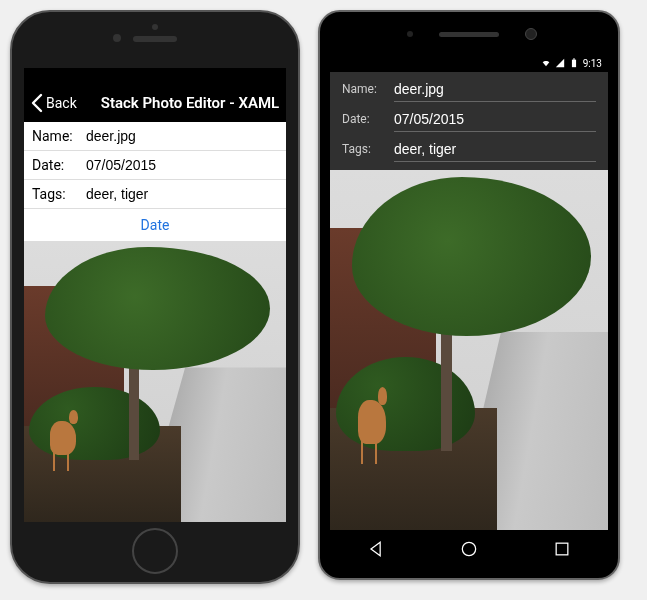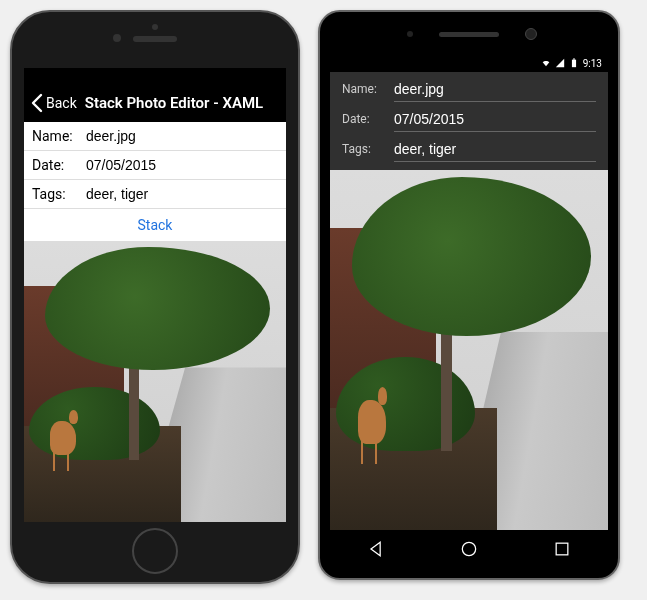--- a/index.html
+++ b/index.html
@@ -53,21 +53,21 @@
     height:16px; background:#000;
   }
   .ios-nav {
     height:38px; background:#000; color:#fff;
     display:flex; align-items:center; padding:0 6px;
     font-size:15px;
   }
   .ios-back { display:flex; align-items:center; cursor:pointer; }
   .ios-back svg { width:14px; height:20px; }
   .ios-back-label { margin-left:2px; font-size:14px; }
-  .ios-title { margin-left:8px; font-weight:600; font-size:15px; white-space:nowrap; overflow:hidden; text-overflow:ellipsis; flex:1; }
+  .ios-title { margin-left:24px; font-weight:600; font-size:15px; white-space:nowrap; overflow:hidden; text-overflow:ellipsis; flex:1; }
   .ios-body { flex:1; overflow:hidden; display:flex; flex-direction:column; background:#fff; }
   .ios-row {
     display:flex; align-items:center;
     padding:4px 8px;
     border-bottom:1px solid #ddd;
     font-size:14px;
   }
   .ios-row .lbl { width:54px; color:#000; }
   .ios-row input {
     flex:1; border:none; font-size:14px; padding:2px 0;
@@ -212,21 +212,21 @@
           <input type="text" value="deer.jpg" style="">
         </div>
         <div class="ios-row">
           <span class="lbl">Date:</span>
           <input type="text" value="07/05/2015" style="">
         </div>
         <div class="ios-row">
           <span class="lbl">Tags:</span>
           <input type="text" value="deer, tiger" style="">
         </div>
-        <div class="ios-save">Stack</div>
+        <div class="ios-save">Date</div>
         <div class="ios-photo">
           <div class="photo">
             <div class="sky"></div>
               <div class="path"></div>
               <div class="wall"></div>
             <div class="ground"></div>
               <div class="bush"></div>
               <div class="trunk"></div>
             <div class="canopy"></div>
               <div class="deer"></div>

